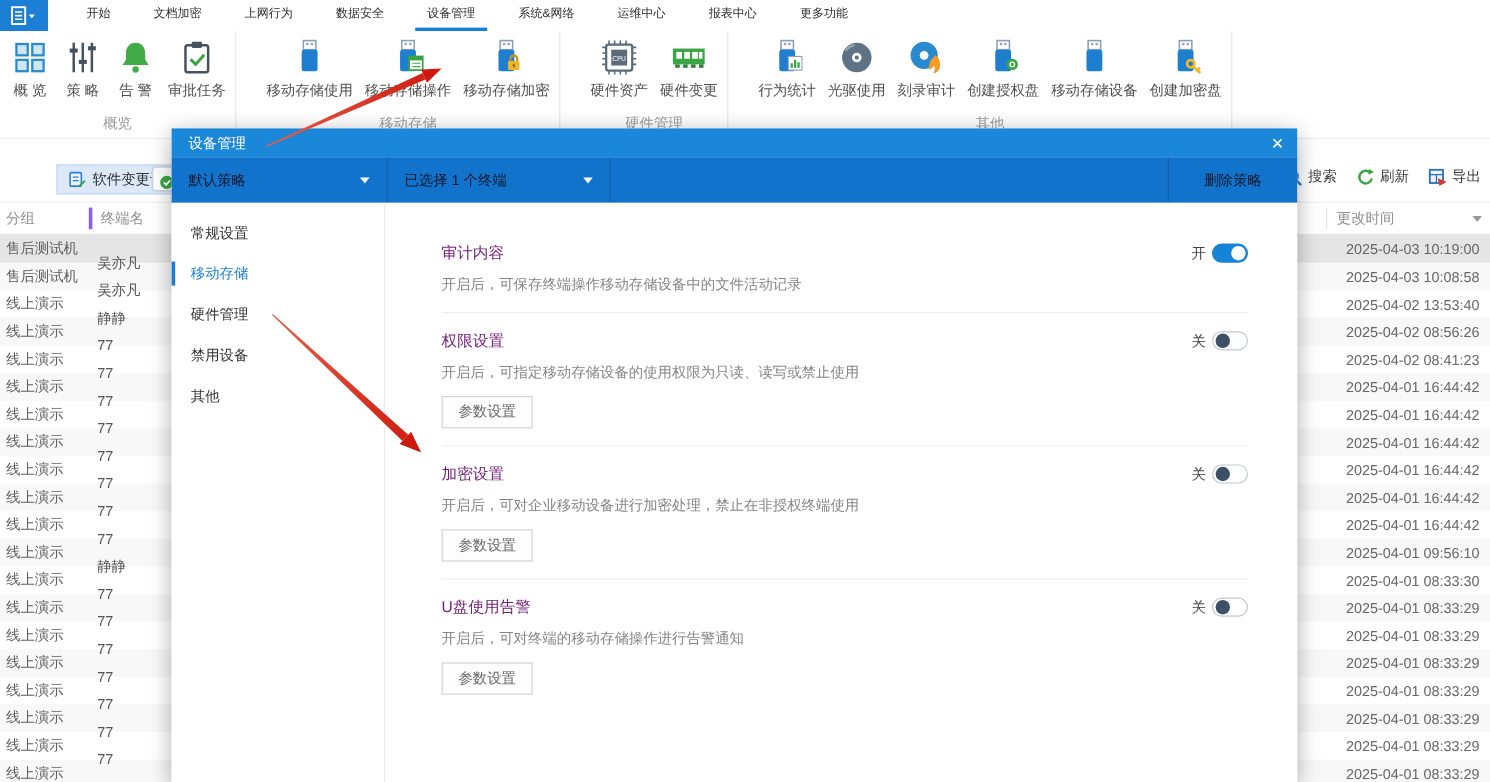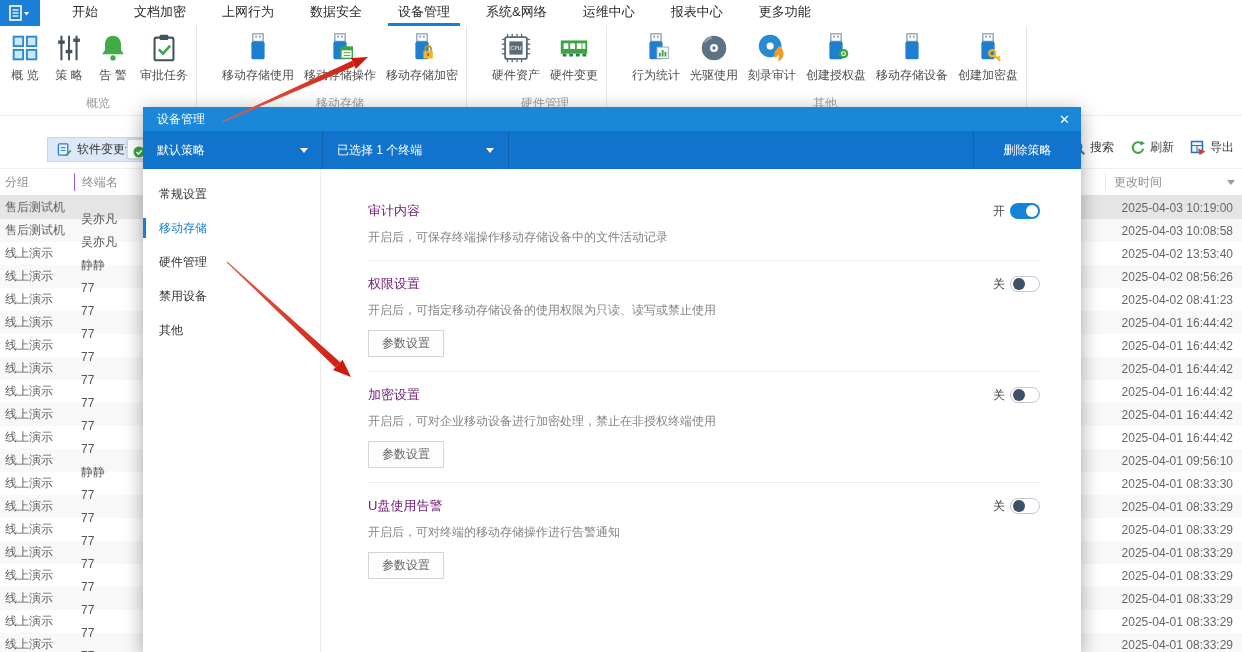--- a/index.html
+++ b/index.html
@@ -4,21 +4,21 @@
 <style>
   html,body{margin:0;padding:0;background:#dfe3e8;}
   *{box-sizing:border-box;}
   .screen{position:relative;width:1242px;height:652px;background:#fff;overflow:hidden;
     font-family:"Liberation Sans","DejaVu Sans",sans-serif;-webkit-font-smoothing:antialiased;}
 
   
   .menubar{position:absolute;top:0;left:0;right:0;height:26px;background:#fff;display:flex;align-items:stretch;z-index:2;}
   .app-btn{width:40px;height:26px;background:#1b7fd5;display:flex;align-items:center;justify-content:center;cursor:pointer;}
   .tabs{display:flex;margin-left:14px;}
-  .tab{padding:0 10px;margin:0 8px;font-size:13px;color:#2b2b2b;line-height:23px;cursor:pointer;border-bottom:3px solid transparent;white-space:nowrap;}
+  .tab{padding:0 10px;margin:0 8px;font-size:10px;color:#2b2b2b;line-height:23px;cursor:pointer;border-bottom:3px solid transparent;white-space:nowrap;}
   .tab.active{border-bottom-color:#1a7fd4;}
 
   
   .ribbon{position:absolute;top:26px;left:0;right:0;height:90px;background:#fff;border-bottom:1px solid #ededed;display:flex;z-index:2;gap:17px;}
   .rgroup{display:flex;flex-direction:column;border-right:1px solid #e6e6e6;padding:0 3px;}
   .ritems{display:flex;flex:1;align-items:flex-start;padding-top:5px;}
   .ritem{padding:0 5px;display:flex;flex-direction:column;align-items:center;cursor:pointer;}
   .ricon{width:34px;height:34px;}
   .ricon svg{width:34px;height:34px;display:block;}
   .rlabel{font-size:12px;color:#4f4f4f;margin-top:2px;white-space:nowrap;}
@@ -30,37 +30,37 @@
   .status-ic{position:absolute;left:126px;top:21px;width:22px;height:22px;cursor:pointer;}
   .actions{position:absolute;right:8px;top:22px;display:flex;align-items:center;gap:16px;}
   .action{display:flex;align-items:center;gap:4px;font-size:12px;color:#3c3c3c;cursor:pointer;}
   .action svg{width:16px;height:16px;display:block;}
 
   
   .table{position:absolute;top:168px;left:0;right:0;bottom:0;background:#fff;z-index:1;}
   .thead{height:28px;display:flex;align-items:center;font-size:12px;color:#8f8f8f;border-bottom:1px solid #e3e3e3;border-top:1px solid #f0f0f0;}
   .c-group{width:74px;padding-left:5px;}
   .c-term{width:66px;padding-left:7px;}
-  .thead .c-term{border-left:1px solid #8b5cf6;height:18px;line-height:18px;}
+  .thead .c-term{border-left:3px solid #8b5cf6;height:18px;line-height:18px;}
   .c-fill{flex:1;}
   .c-time{width:137px;position:relative;}
   .thead .c-time{border-left:1px solid #e5e5e5;height:18px;line-height:18px;padding-left:8px;display:flex;align-items:center;}
   .sort-caret{margin-left:auto;margin-right:7px;width:0;height:0;border-left:4px solid transparent;border-right:4px solid transparent;border-top:5px solid #9a9a9a;cursor:pointer;}
   .trow{height:23px;display:flex;align-items:center;font-size:12px;color:#666;cursor:pointer;}
   .trow:nth-child(even){background:#f8f8f8;}
   .trow.sel{background:#e5e5e5;}
   .trow .c-group{color:#5e5e5e;}
   .trow .c-term{color:#555;margin-top:23px;}
   .trow .c-time{text-align:right;padding-right:9px;color:#666;}
 
   
   .dialog{position:absolute;left:143px;top:107px;width:938px;height:545px;background:#fff;box-shadow:0 4px 18px rgba(0,0,0,.35);z-index:10;display:flex;flex-direction:column;}
   .d-title{height:24px;background:#1a87d9;color:#fff;font-size:12px;display:flex;align-items:center;padding-left:14px;flex:0 0 auto;}
   .d-close{margin-left:auto;margin-right:11px;color:#fff;font-size:13px;line-height:1;cursor:pointer;}
-  .d-policy{height:38px;background:#1173cc;display:flex;align-items:stretch;color:#ffffff;font-size:12px;flex:0 0 auto;}
+  .d-policy{height:38px;background:#1173cc;display:flex;align-items:stretch;color:#0f172a;font-size:12px;flex:0 0 auto;}
   .dp-item{display:flex;align-items:center;padding:0 14px;border-right:1px solid rgba(0,0,0,.15);cursor:pointer;}
   .dp-first{width:180px;}
   .dp-second{width:186px;}
   .dp-caret{width:0;height:0;border-left:4px solid transparent;border-right:4px solid transparent;border-top:5px solid #fff;margin-left:auto;}
   .dp-spacer{flex:1;border-right:1px solid rgba(0,0,0,.15);}
   .dp-delete{width:107px;display:flex;align-items:center;justify-content:center;cursor:pointer;}
   .d-body{flex:1;display:flex;min-height:0;background:#fff;}
   .d-side{width:178px;border-right:1px solid #ececec;padding-top:8px;flex:0 0 auto;}
   .ds-item{height:34px;line-height:34px;padding-left:16px;font-size:12px;color:#333;position:relative;cursor:pointer;}
   .ds-item.sel{color:#1a7fd4;}

